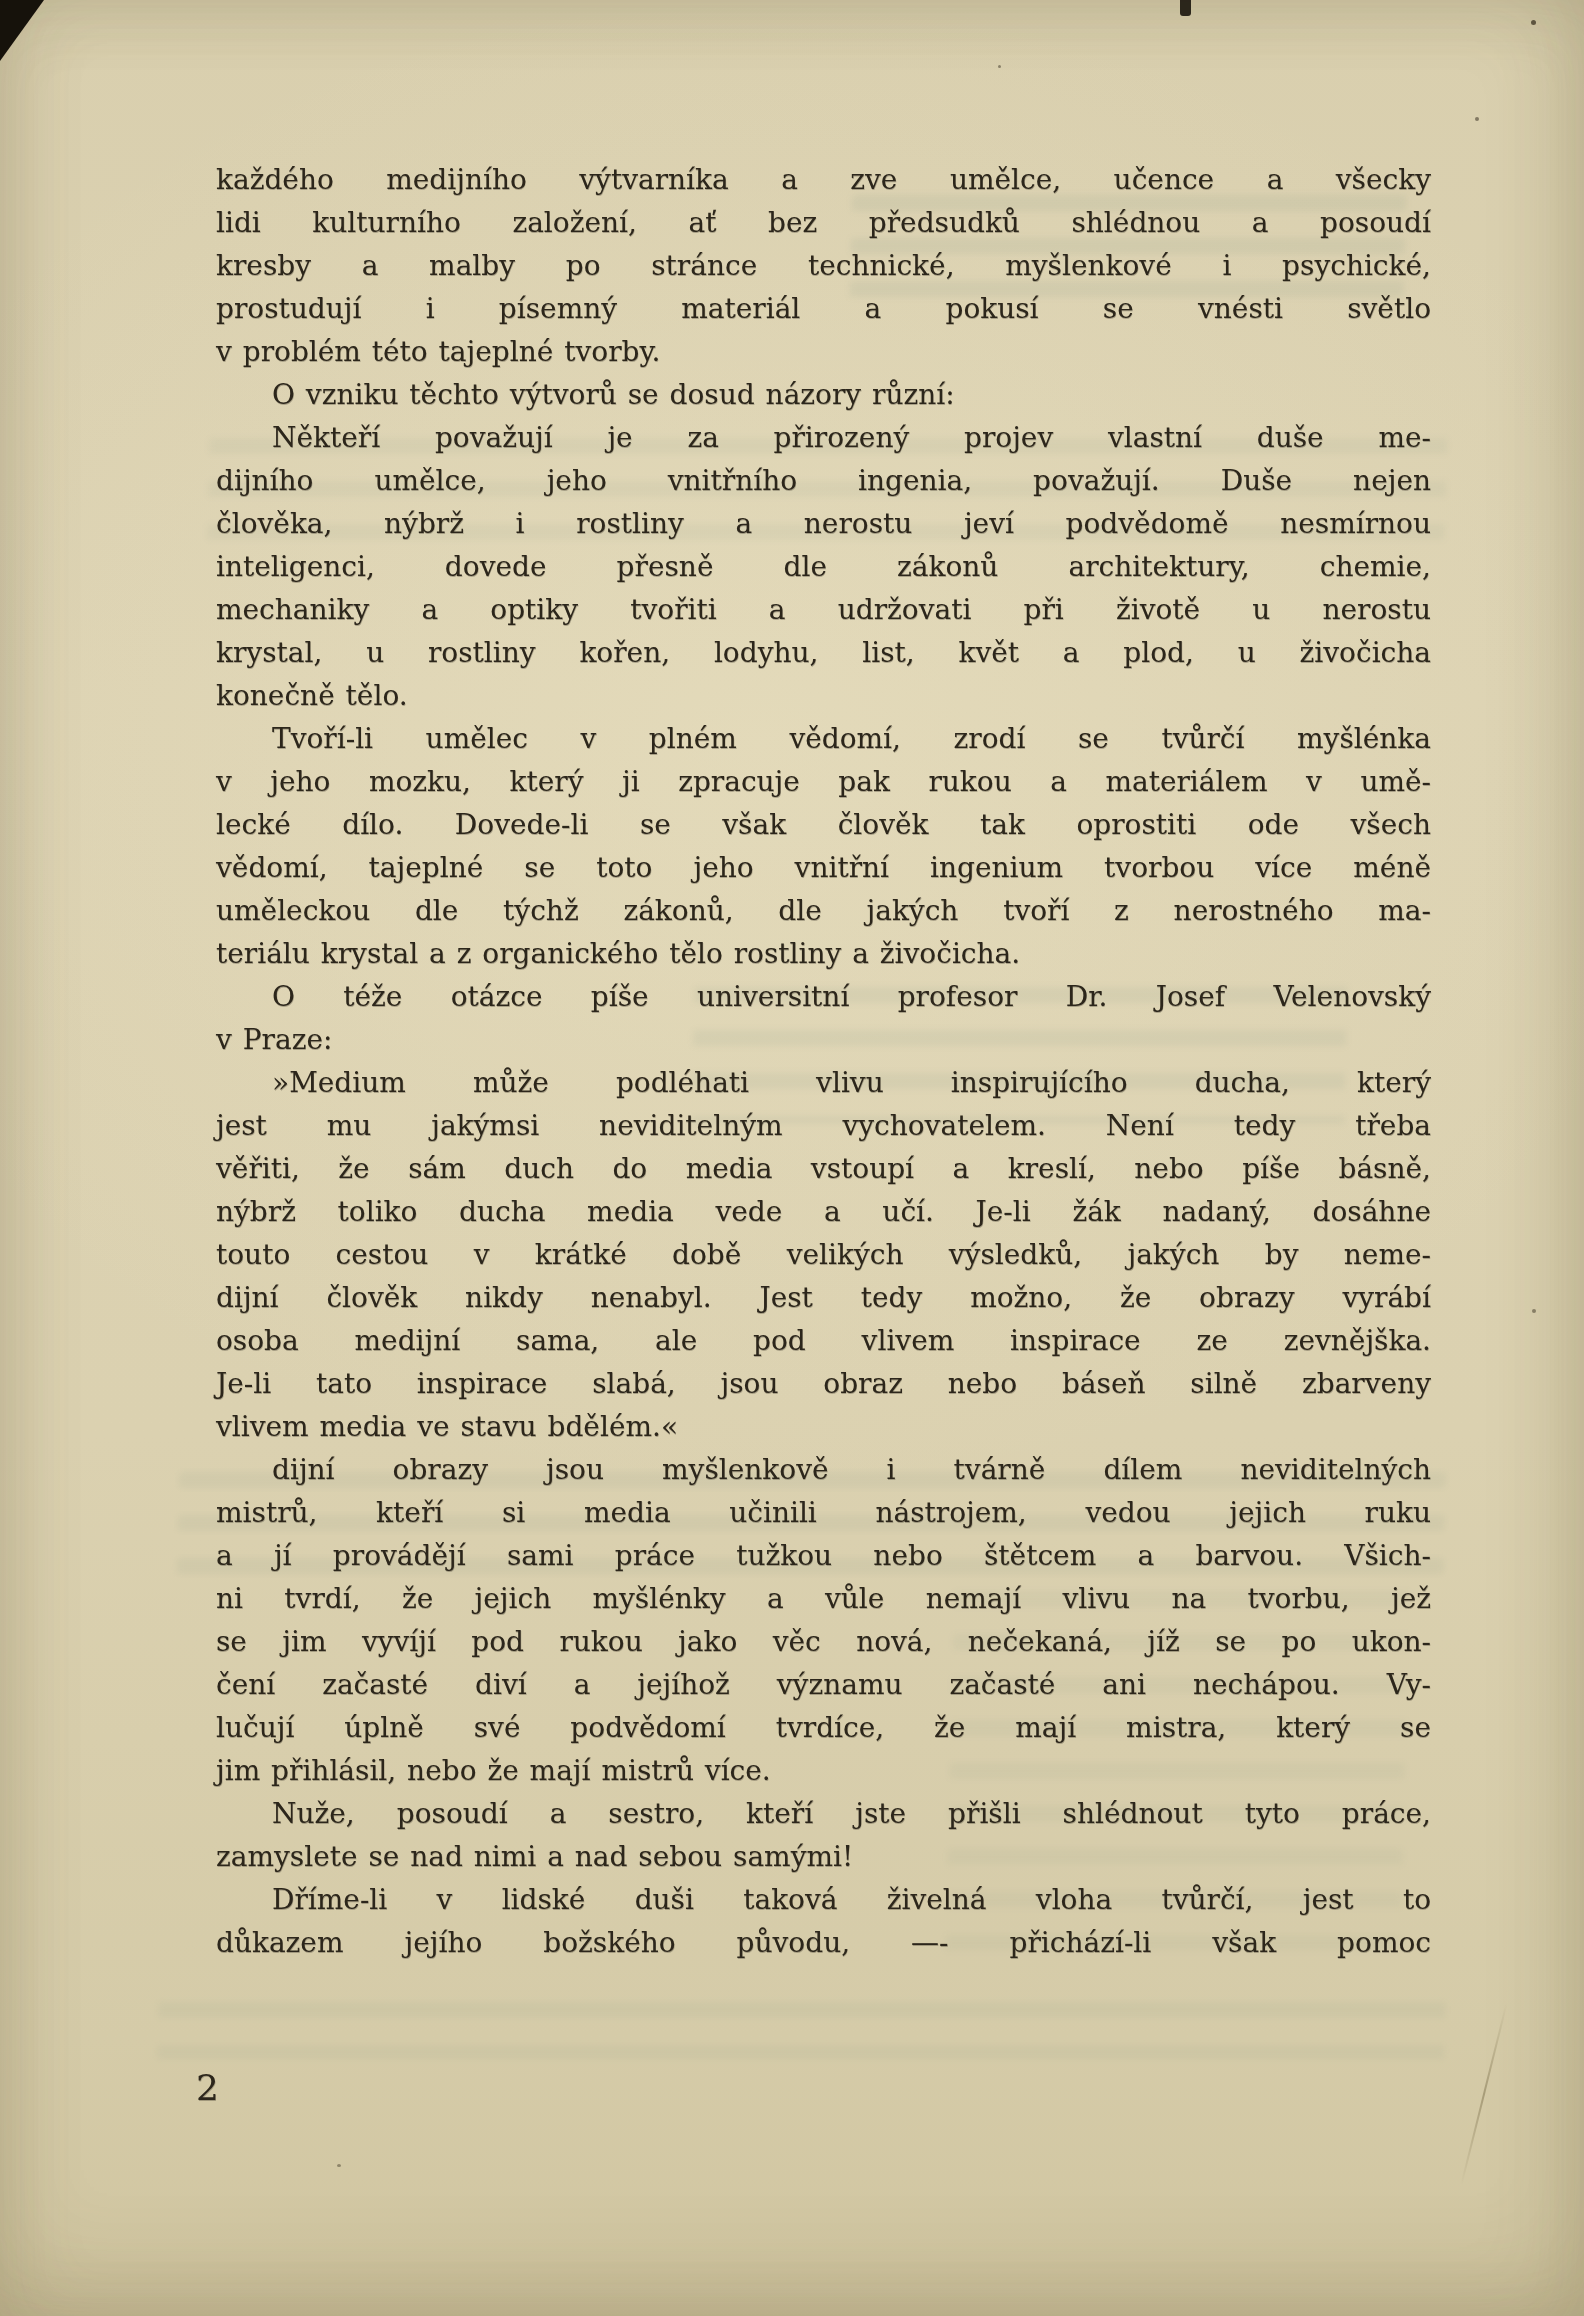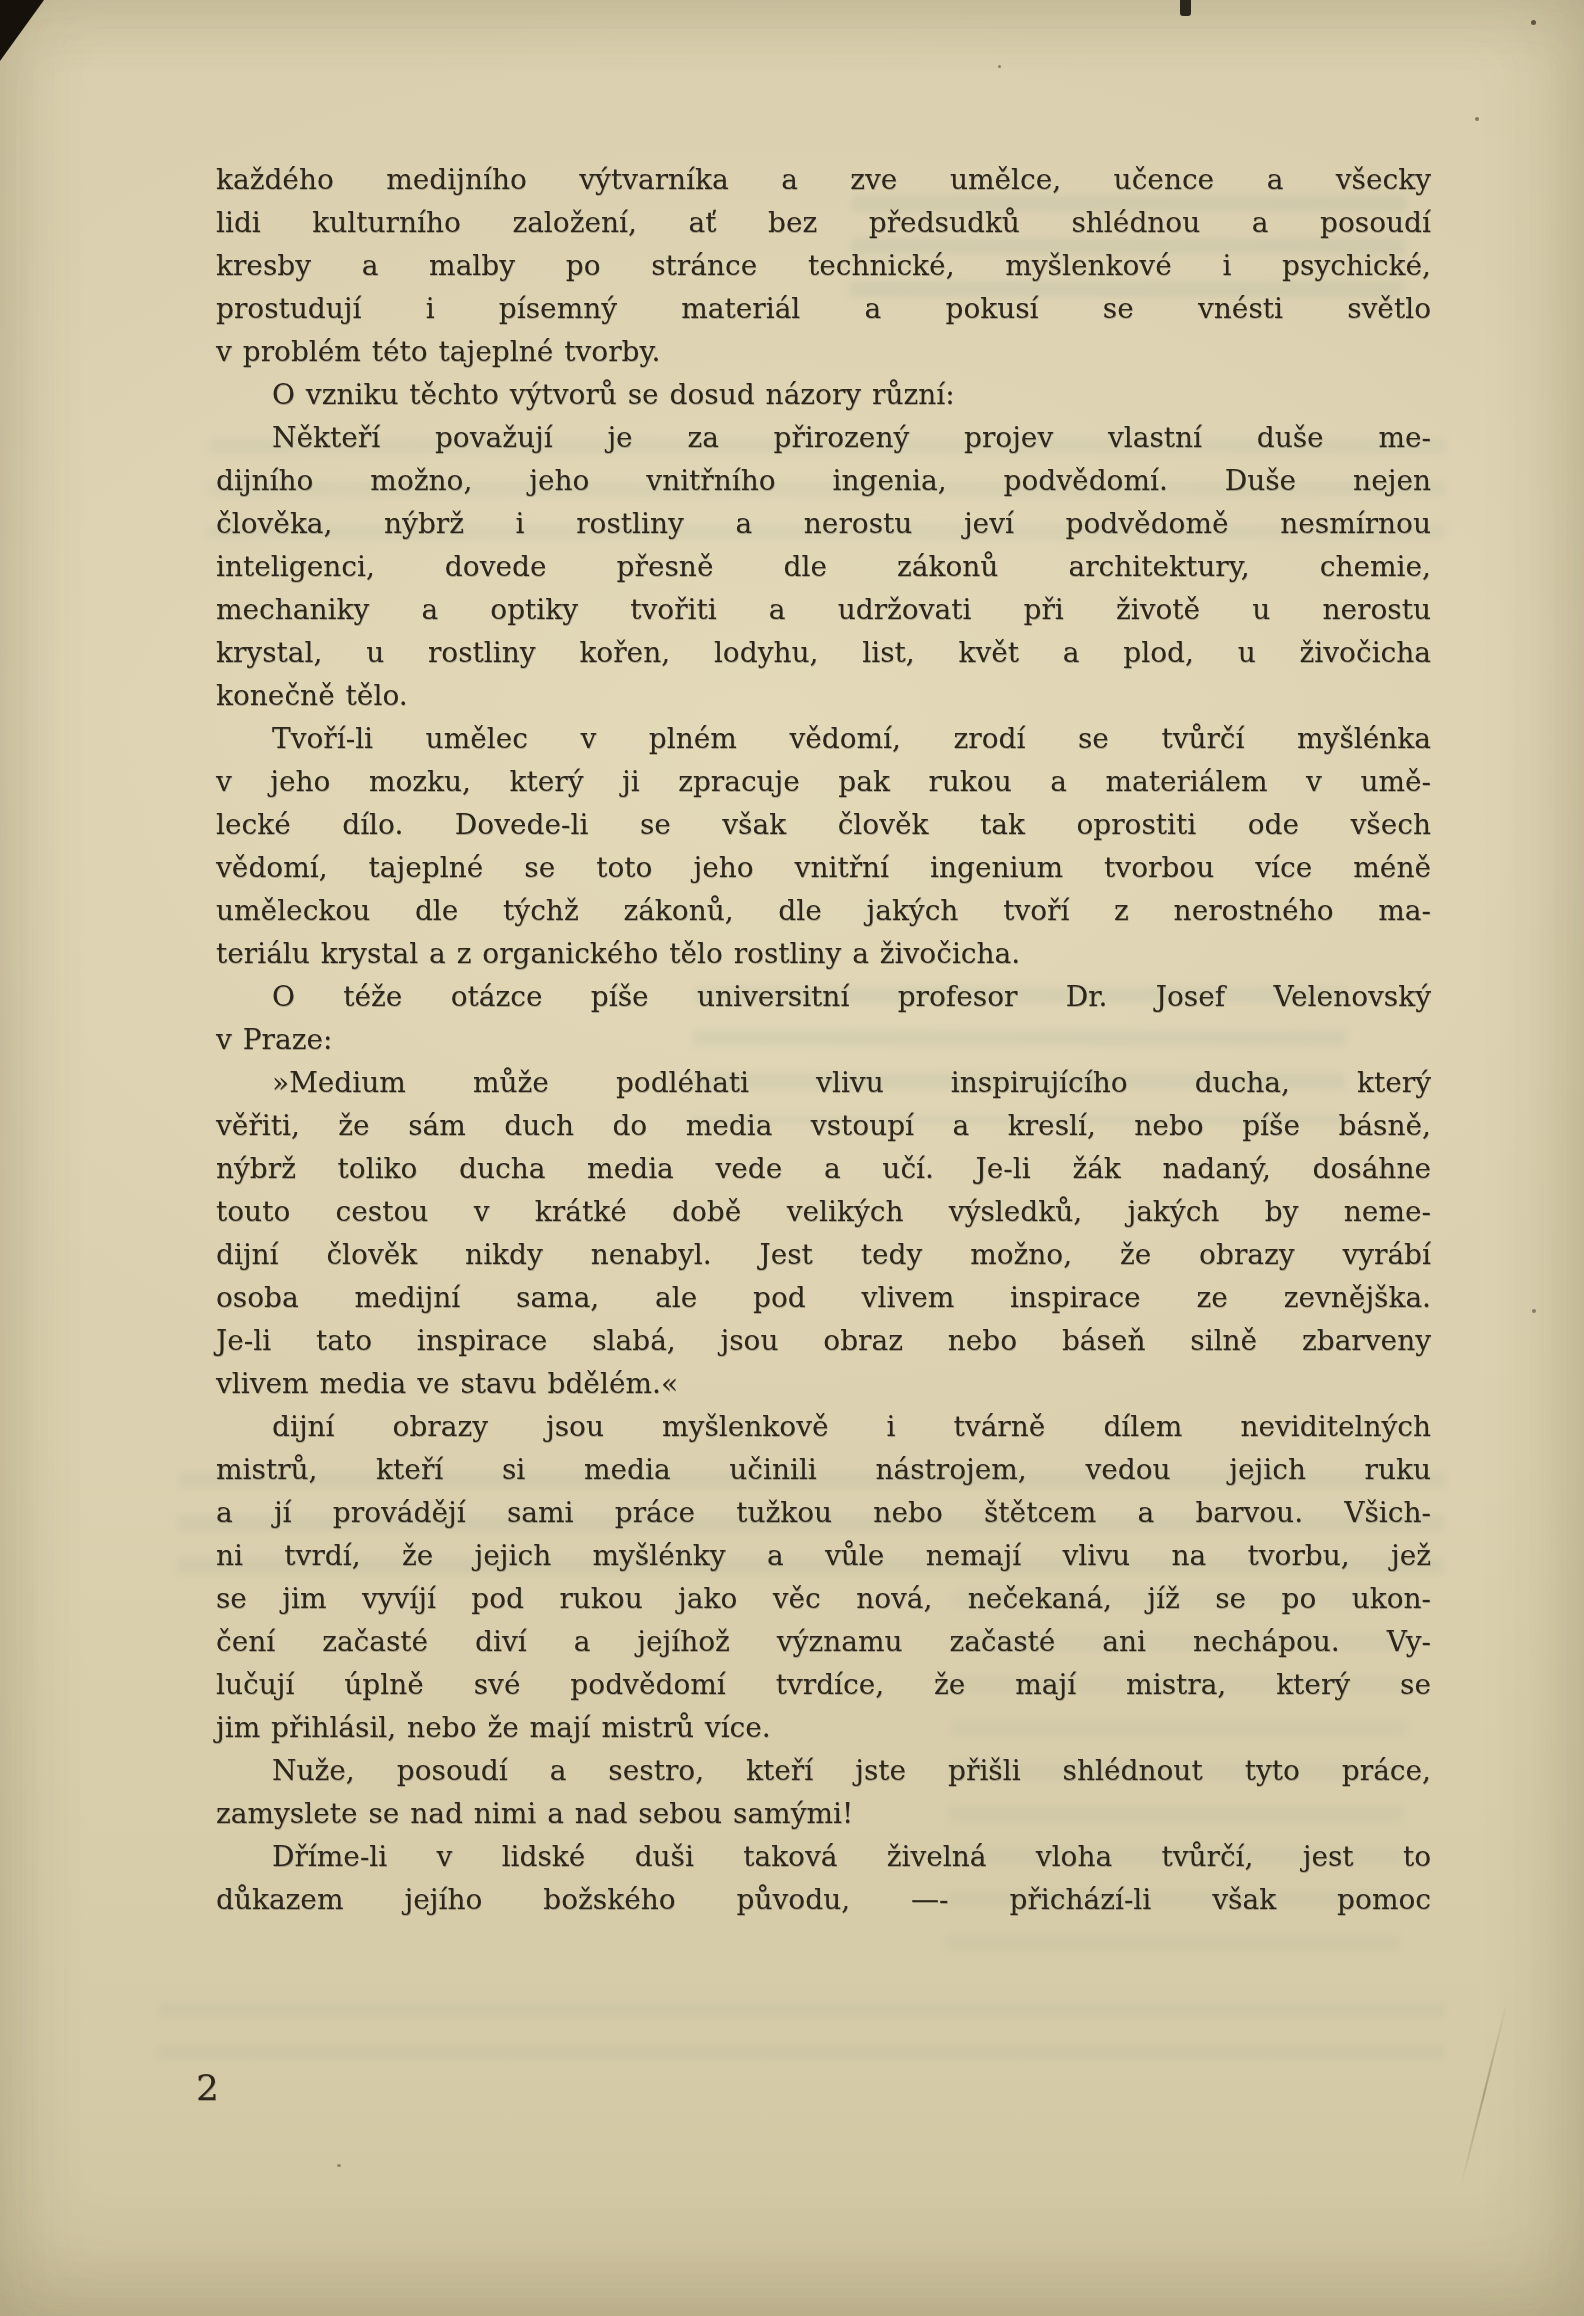--- a/index.html
+++ b/index.html
@@ -128,41 +128,42 @@
         <div class="line">lidi kulturního založení, ať bez předsudků shlédnou a posoudí</div>
         <div class="line">kresby a malby po stránce technické, myšlenkové i psychické,</div>
         <div class="line">prostudují i písemný materiál a pokusí se vnésti světlo</div>
         <div class="line line-end">v problém této tajeplné tvorby.</div>
       </div>
       <div class="paragraph indent">
         <div class="line line-end">O vzniku těchto výtvorů se dosud názory různí:</div>
       </div>
       <div class="paragraph indent">
         <div class="line">Někteří považují je za přirozený projev vlastní duše me-</div>
-        <div class="line">dijního možno, jeho vnitřního ingenia, podvědomí. Duše nejen</div>
+        <div class="line">dijního umělce, jeho vnitřního ingenia, považují. Duše nejen</div>
         <div class="line">člověka, nýbrž i rostliny a nerostu jeví podvědomě nesmírnou</div>
         <div class="line">inteligenci, dovede přesně dle zákonů architektury, chemie,</div>
         <div class="line">mechaniky a optiky tvořiti a udržovati při životě u nerostu</div>
         <div class="line">krystal, u rostliny kořen, lodyhu, list, květ a plod, u živočicha</div>
         <div class="line line-end">konečně tělo.</div>
       </div>
       <div class="paragraph indent">
         <div class="line">Tvoří-li umělec v plném vědomí, zrodí se tvůrčí myšlénka</div>
         <div class="line">v jeho mozku, který ji zpracuje pak rukou a materiálem v umě-</div>
         <div class="line">lecké dílo. Dovede-li se však člověk tak oprostiti ode všech</div>
         <div class="line">vědomí, tajeplné se toto jeho vnitřní ingenium tvorbou více méně</div>
         <div class="line">uměleckou dle týchž zákonů, dle jakých tvoří z nerostného ma-</div>
         <div class="line line-end">teriálu krystal a z organického tělo rostliny a živočicha.</div>
       </div>
       <div class="paragraph indent">
         <div class="line">O téže otázce píše universitní profesor Dr. Josef Velenovský</div>
         <div class="line line-end">v Praze:</div>
       </div>
       <div class="paragraph indent">
         <div class="line">»Medium může podléhati vlivu inspirujícího ducha, který</div>
+        <div class="line">jest mu jakýmsi neviditelným vychovatelem. Není tedy třeba</div>
         <div class="line">věřiti, že sám duch do media vstoupí a kreslí, nebo píše básně,</div>
         <div class="line">nýbrž toliko ducha media vede a učí. Je-li žák nadaný, dosáhne</div>
         <div class="line">touto cestou v krátké době velikých výsledků, jakých by neme-</div>
         <div class="line">dijní člověk nikdy nenabyl. Jest tedy možno, že obrazy vyrábí</div>
         <div class="line">osoba medijní sama, ale pod vlivem inspirace ze zevnějška.</div>
         <div class="line">Je-li tato inspirace slabá, jsou obraz nebo báseň silně zbarveny</div>
         <div class="line line-end">vlivem media ve stavu bdělém.«</div>
       </div>
       <div class="paragraph indent">
         <div class="line">dijní obrazy jsou myšlenkově i tvárně dílem neviditelných</div>

